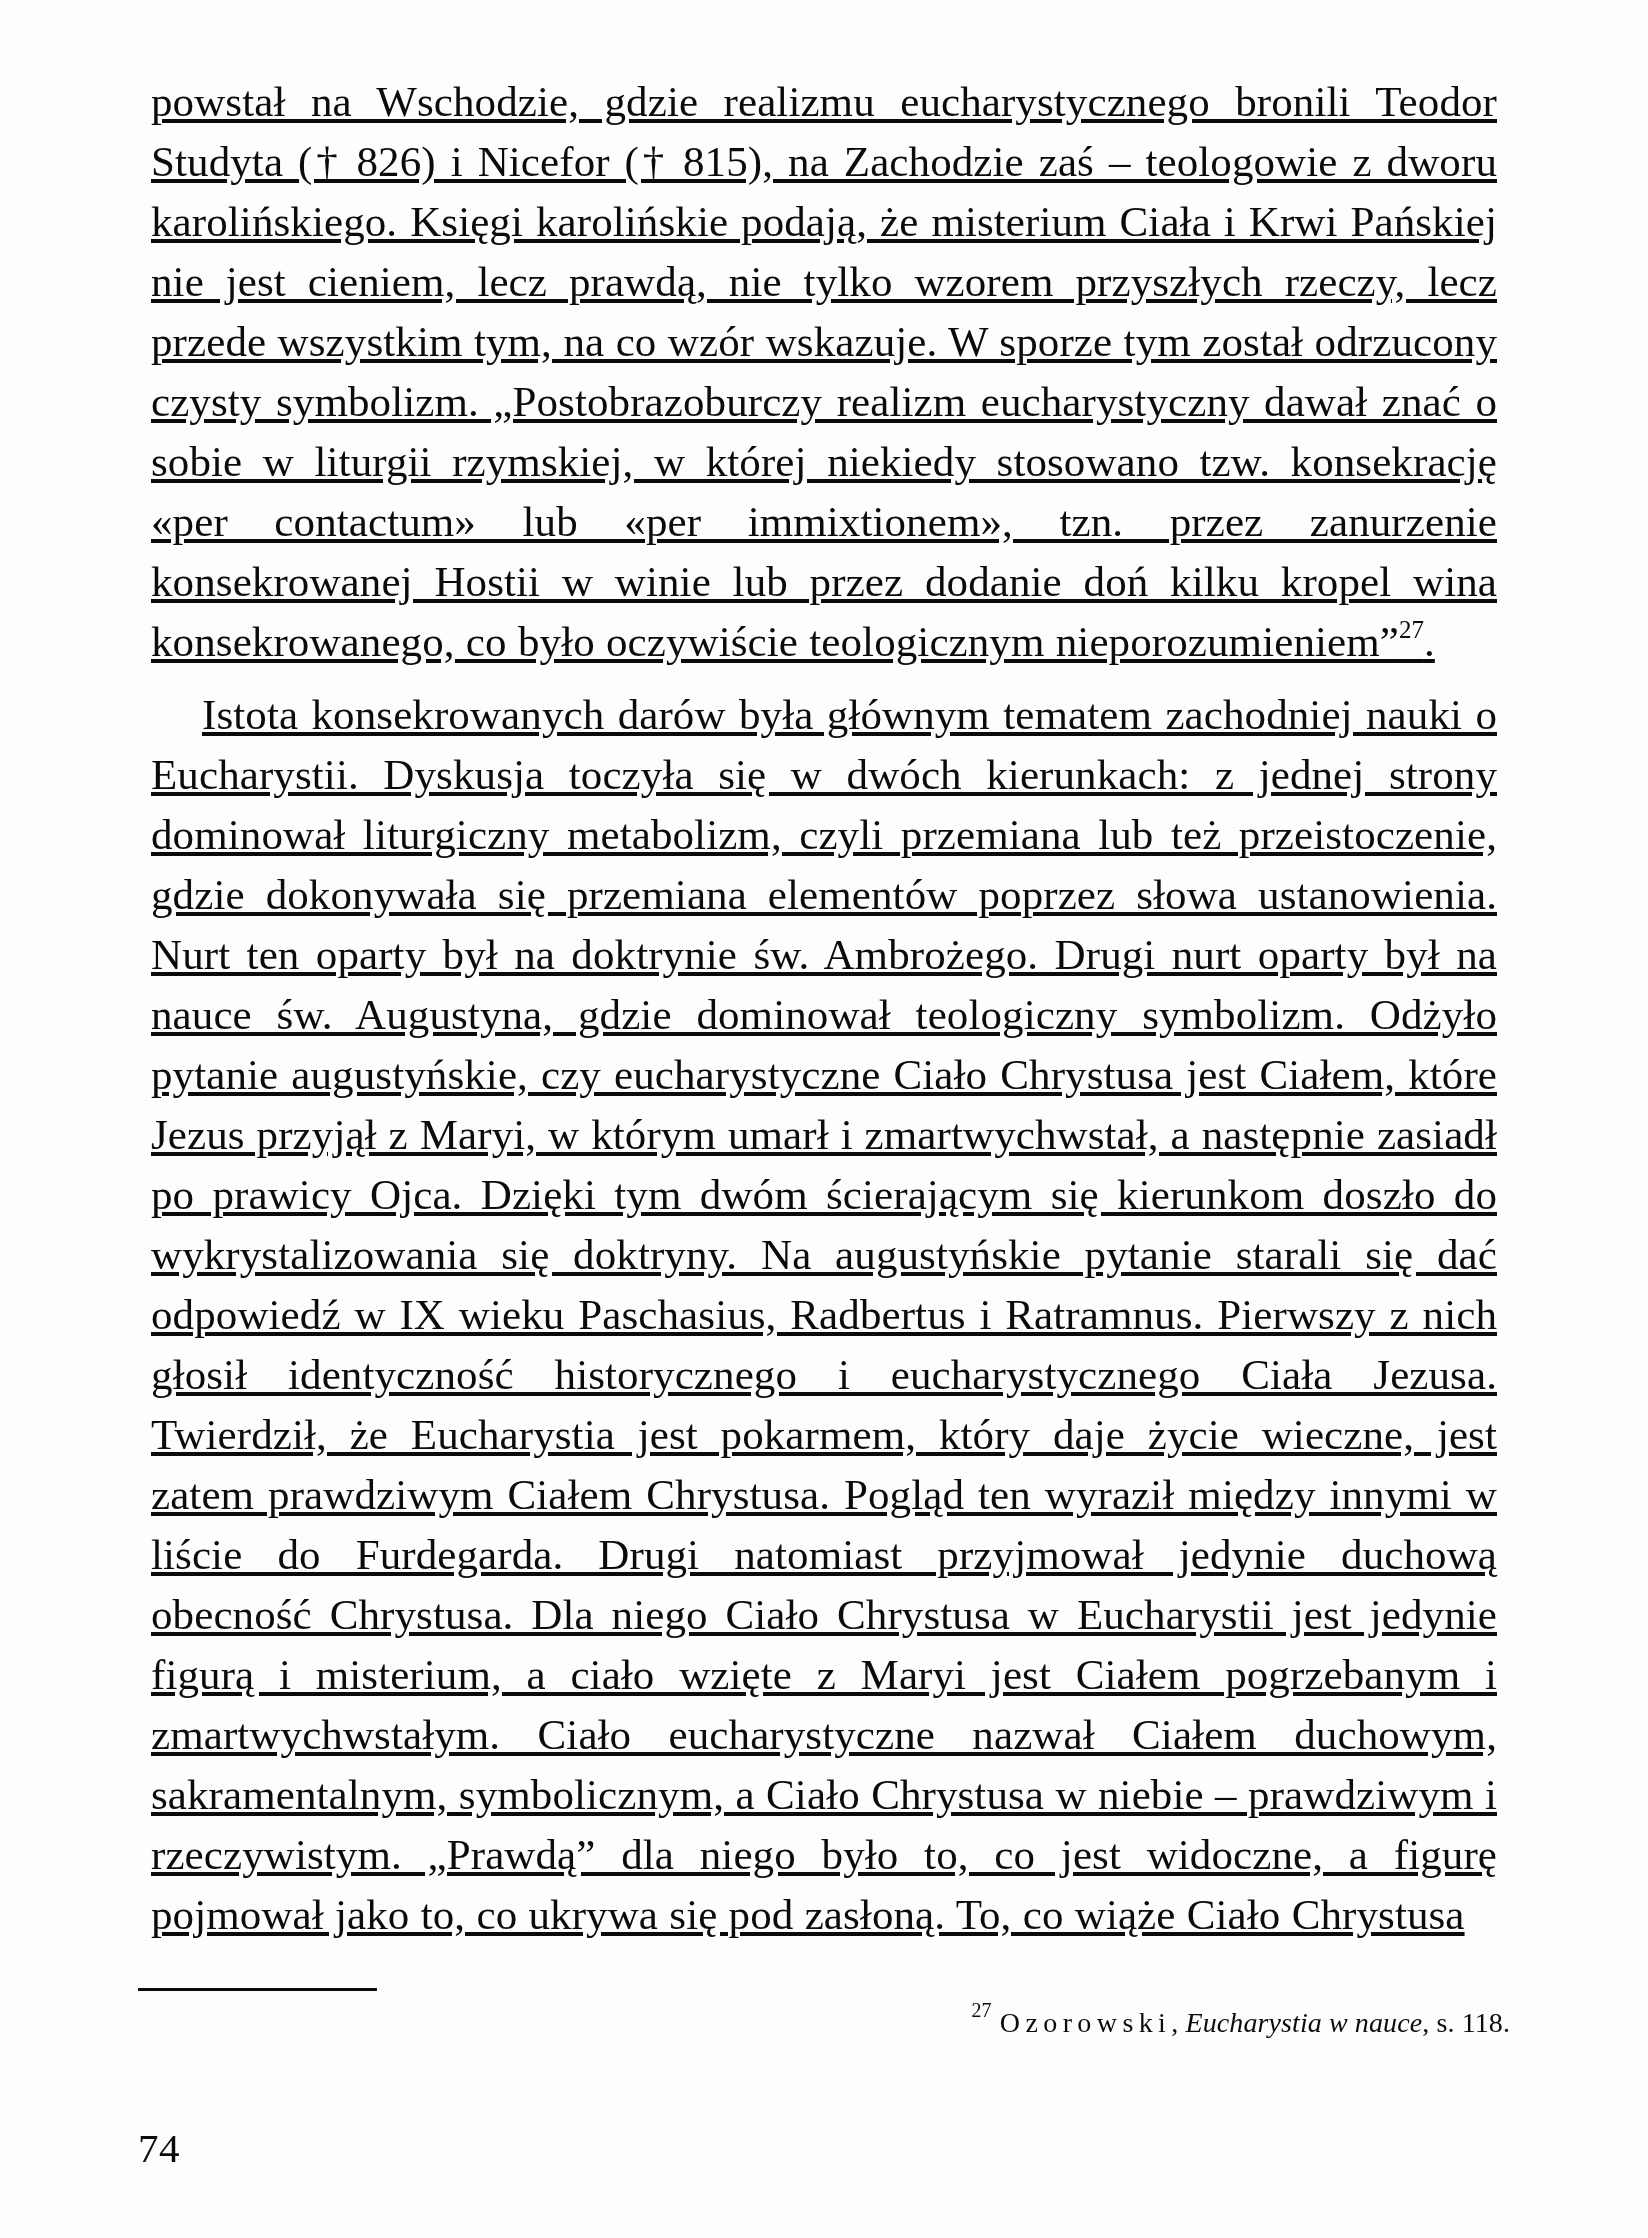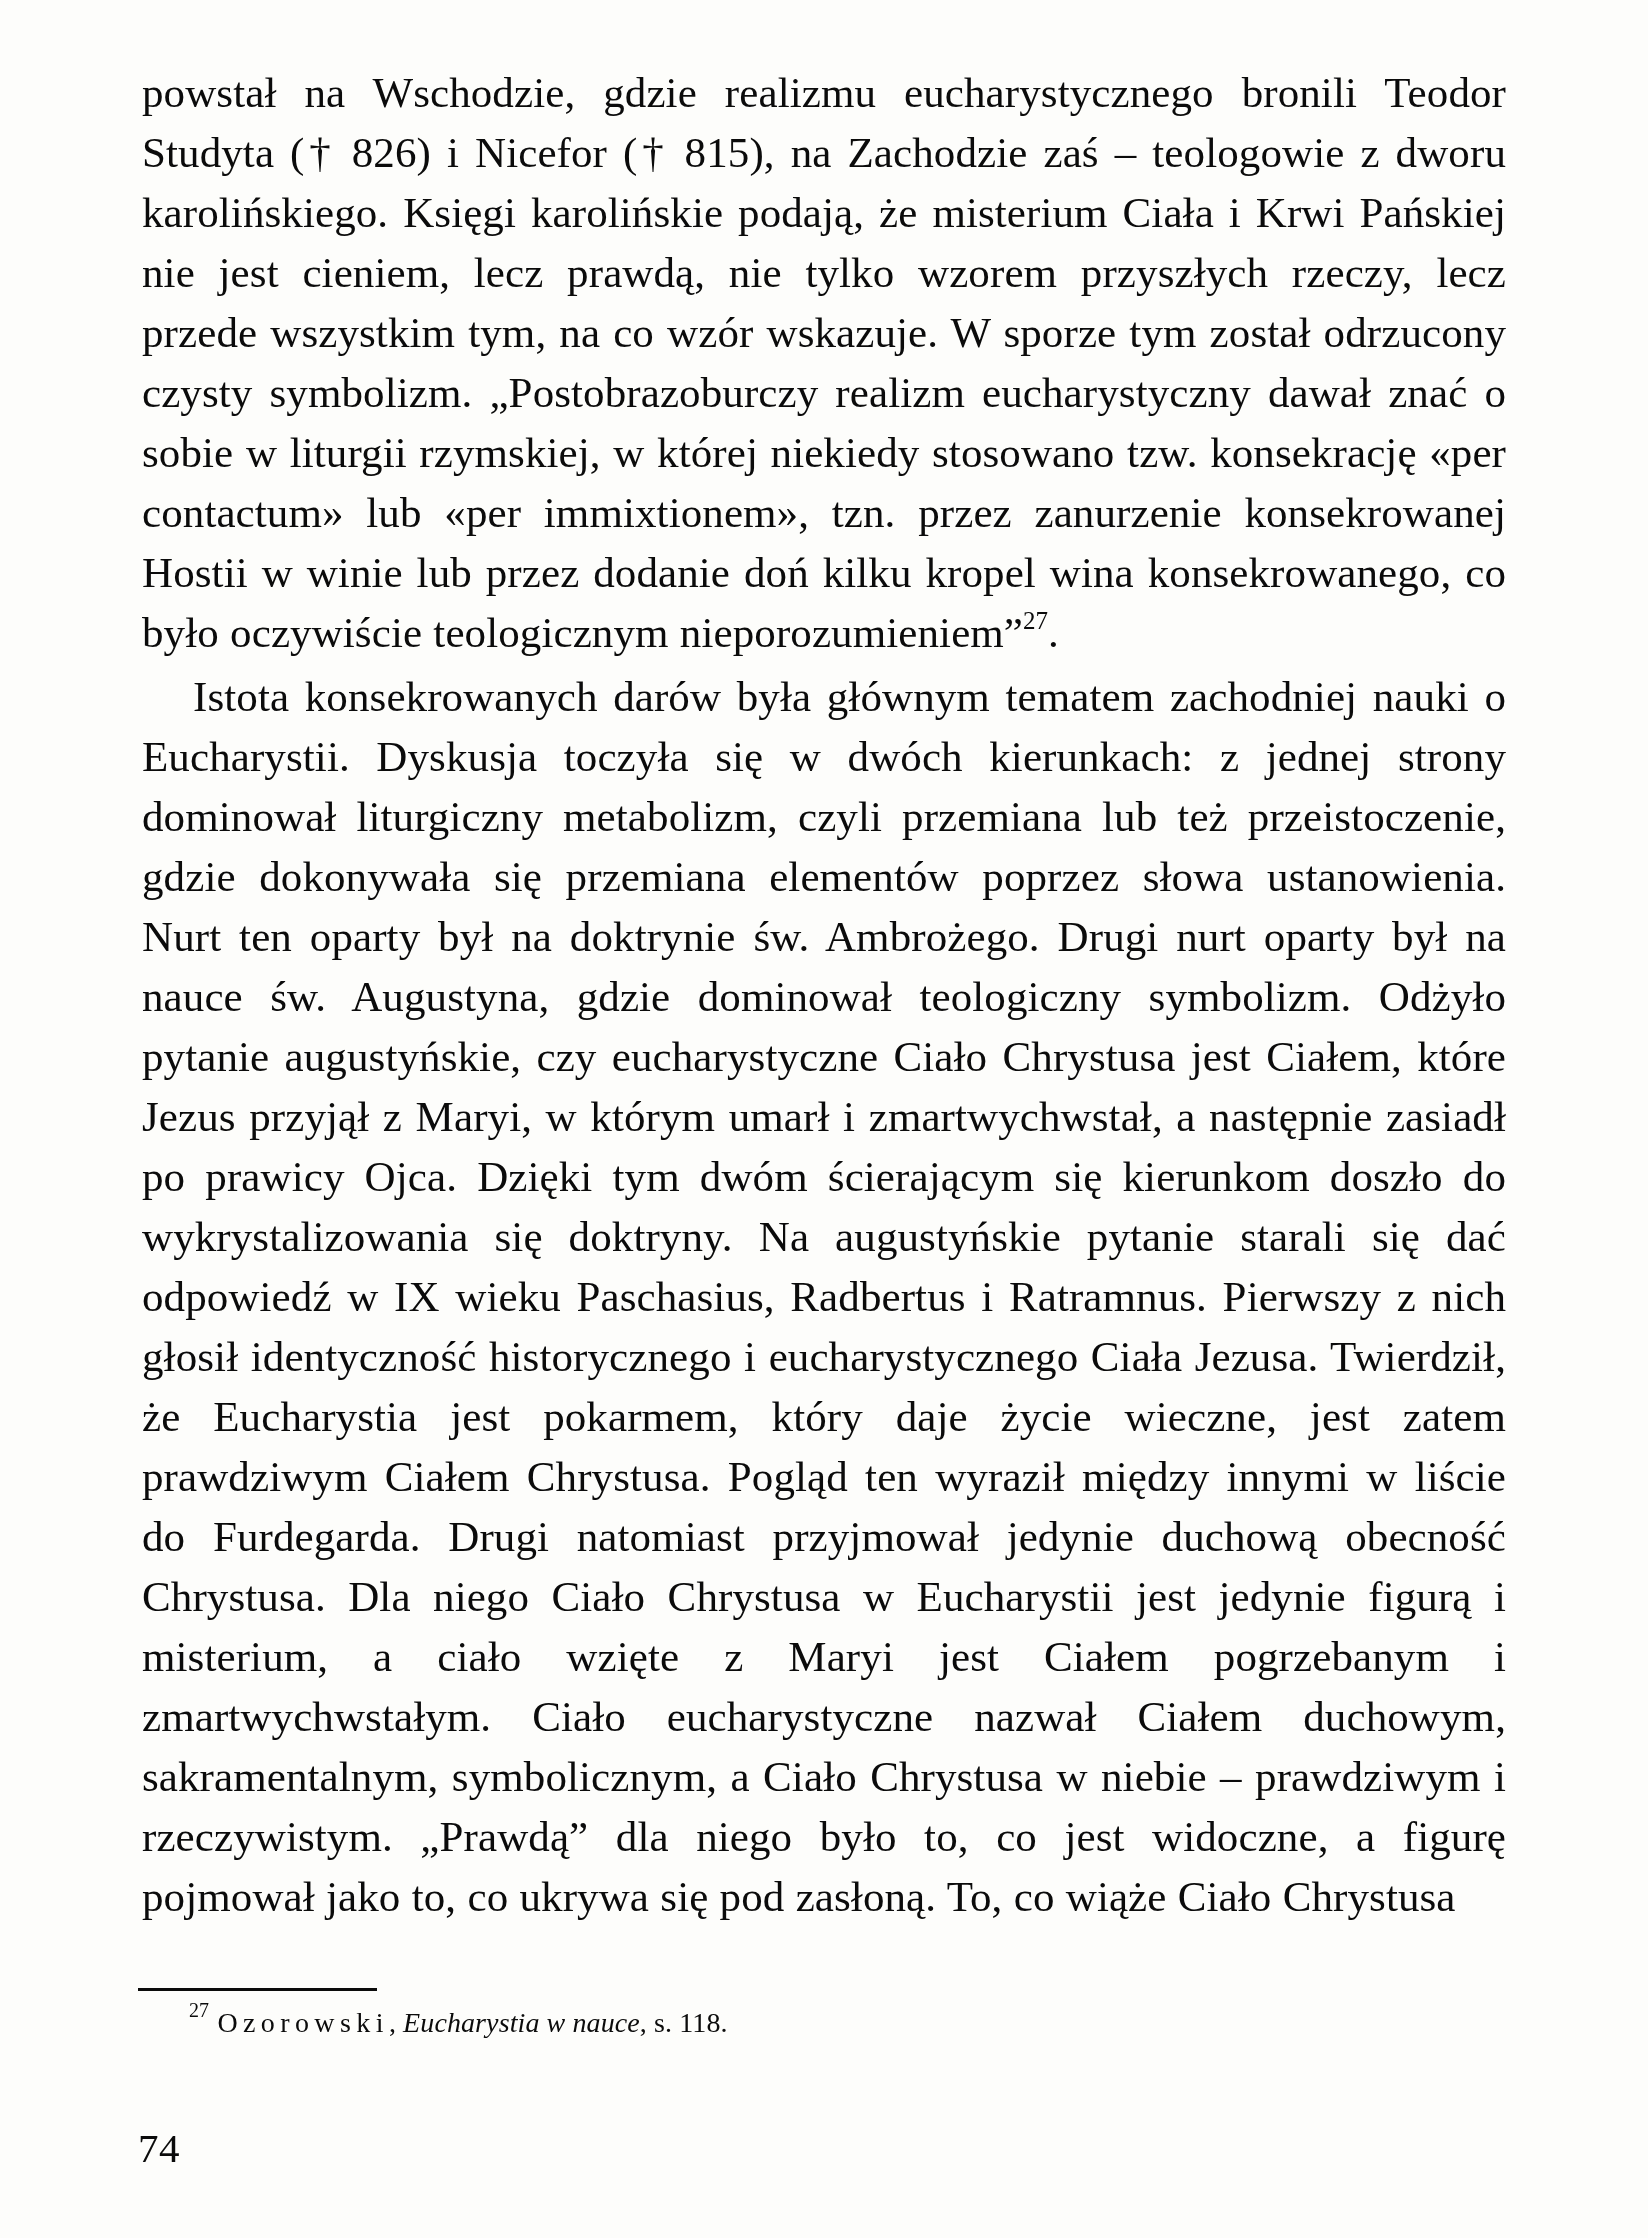--- a/index.html
+++ b/index.html
@@ -19,29 +19,30 @@
   }
 
   .text-block {
     position: absolute;
     left: 138px;
     top: 59px;
     width: 1372px;
   }
 
   .para {
-    margin: 4px;
+    margin: 13px;
     font-size: 43px;
     line-height: 60px;
     text-align: justify;
     text-justify: inter-word;
     letter-spacing: 0.1px;
     word-spacing: 0.4px;
     -webkit-hyphens: none;
     hyphens: none;
+    text-decoration: underline;
   }
 
   .para.first-para {
     text-indent: 0;
   }
   .para.indent {
     text-indent: 51px;
   }
 
   sup.fnref {
@@ -60,21 +61,21 @@
   .fn-rule {
     width: 239px;
     height: 3.3px;
     background: #0b0b0b;
     margin: 0 0 13px 0;
   }
   .footnote {
     margin: 0;
     font-size: 28px;
     line-height: 38px;
-    text-align: left;
+    text-align: right;
     text-indent: 51px;
     letter-spacing: 0.1px;
   }
   .footnote sup.fnnum {
     font-size: 20px;
     line-height: 0;
     vertical-align: 0.75em;
     margin-right: 8.2px;
   }
   .fn-author {

